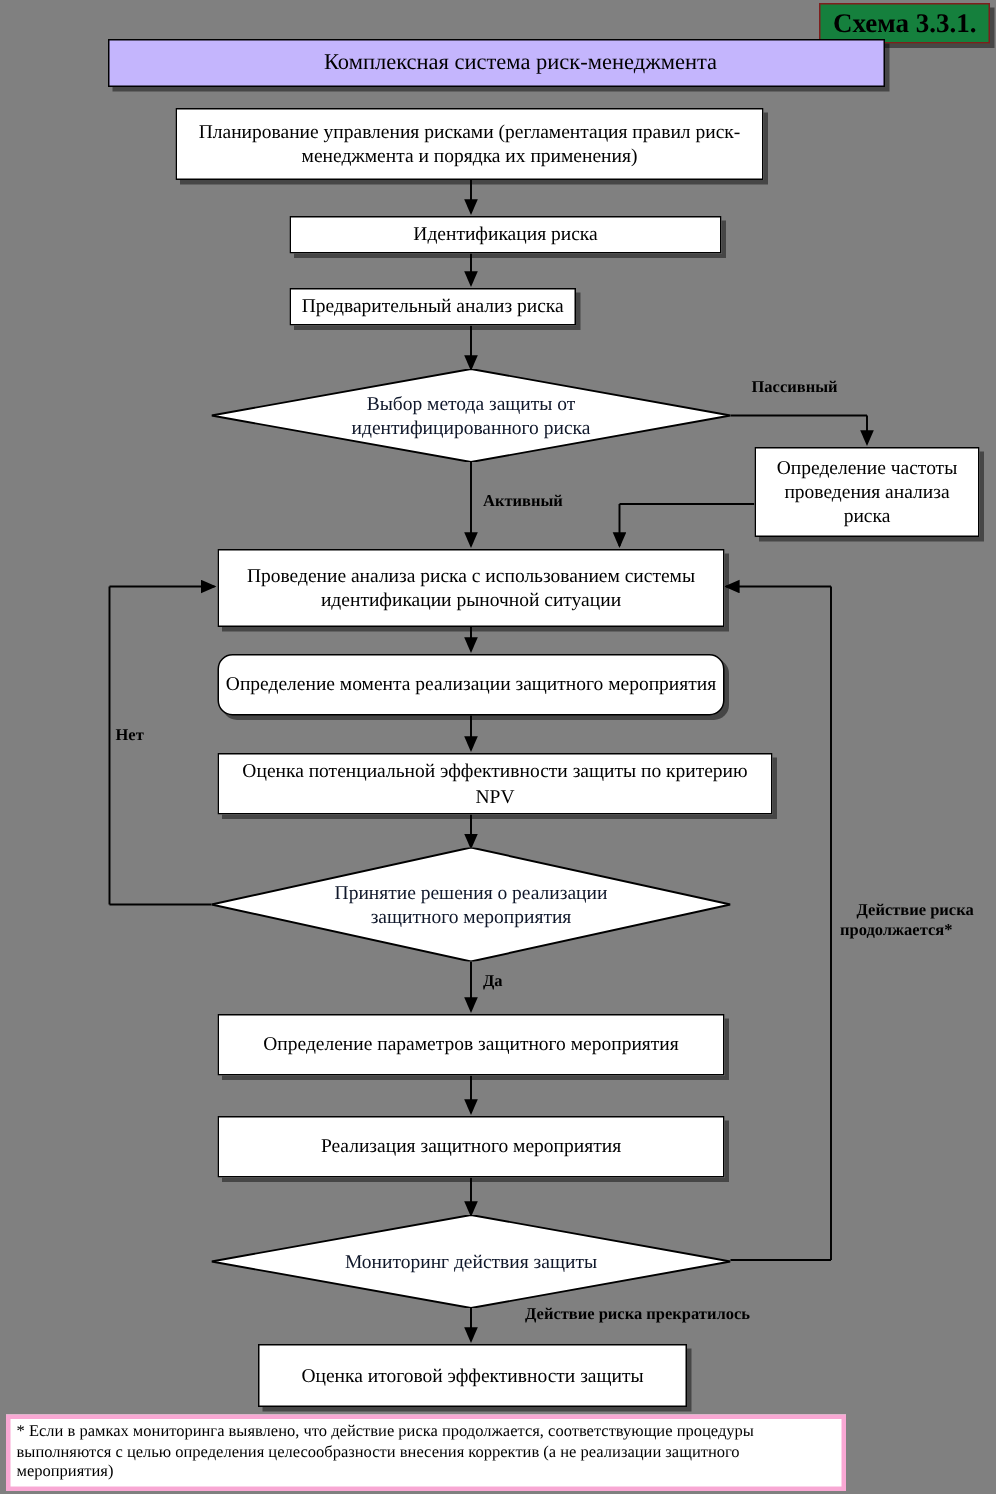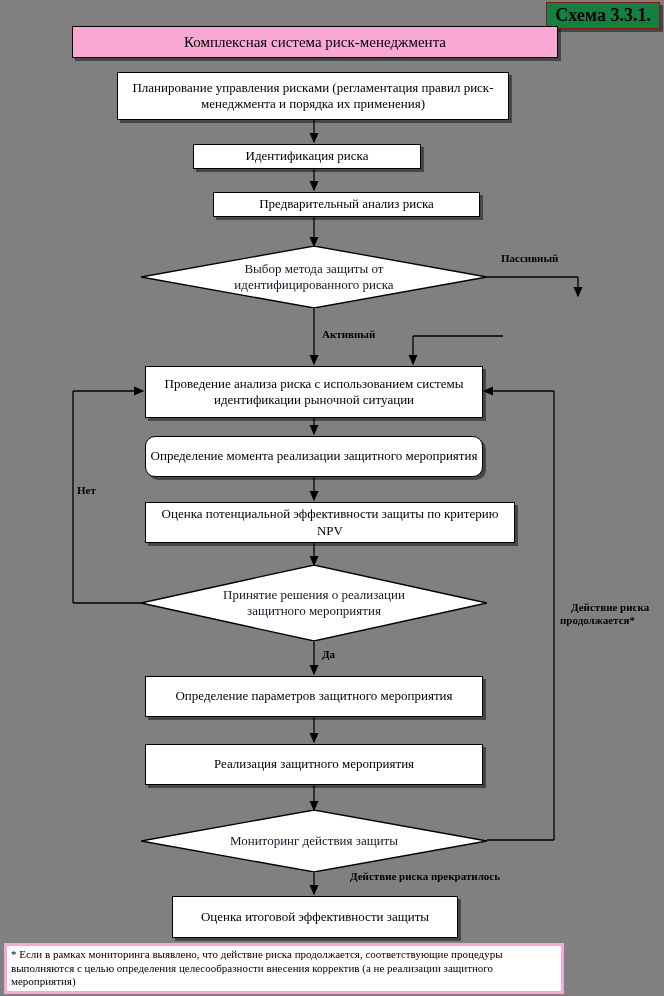--- a/index.html
+++ b/index.html
@@ -32,24 +32,25 @@
     background:#15803d;
     border:1px solid #7f1d1d;
     padding:2px 8px;
     font-size:18px;
     font-weight:bold;
     box-shadow:3px 3px 0 rgba(0,0,0,0.45);
   }
   .title-box{
     position:absolute;
     left:72px;top:26px;width:484px;height:30px;
-    background:#f9a8d4;border:1px solid #000;
+    background:#c4b5fd;border:1px solid #000;
     display:flex;align-items:center;justify-content:center;
     font-size:15px;
     box-shadow:3px 3px 0 rgba(0,0,0,0.45);
+    padding-left:32px;
   }
   .diamond-wrap{position:absolute;}
   .diamond-wrap svg{position:absolute;left:0;top:0;}
   .diamond-text{
     position:absolute;left:0;top:0;width:100%;height:100%;
     display:flex;align-items:center;justify-content:center;
     text-align:center;font-size:13px;line-height:1.25;color:#0f172a;
     pointer-events:none;
   }
   .lbl{
@@ -124,31 +125,32 @@
       <line x1="314" y1="871" x2="314" y2="894" marker-end="url(#arr)"></line>
     </g>
   </svg>
 
   <div class="scheme-label">Схема 3.3.1.</div>
 
   <div class="title-box">Комплексная система риск-менеджмента</div>
 
   <div class="box shadow" style="left:117px;top:72px;width:392px;height:48px;">Планирование управления рисками (регламентация правил риск-менеджмента и порядка их применения)</div>
 
-  <div class="box shadow" style="left:193px;top:144px;width:228px;height:25px;">Идентификация риска</div>
+  <div class="box shadow" style="left:193px;top:144px;width:288px;height:25px;">Идентификация риска</div>
 
-  <div class="box shadow" style="left:193px;top:192px;width:267px;height:25px;margin-left:20px;">Предварительный анализ риска</div>
+  <div class="box shadow" style="left:193px;top:192px;width:191px;height:25px;">Предварительный анализ риска</div>
 
   <div class="diamond-wrap" style="left:141px;top:246px;width:346px;height:62px;">
     <svg width="346" height="62" xmlns="http://www.w3.org/2000/svg">
       <polygon points="173,0 346,31 173,62 0,31" fill="#ffffff" stroke="#000000" stroke-width="1.3"></polygon>
     </svg>
     <div class="diamond-text" style="padding:0 52px;box-sizing:border-box;">Выбор метода защиты от идентифицированного риска</div>
   </div>
 
+  <div class="box shadow" style="left:503px;top:298px;width:150px;height:60px;">Определение частоты проведения анализа риска</div>
 
   <div class="box shadow" style="left:145px;top:366px;width:338px;height:52px;">Проведение анализа риска с использованием системы идентификации рыночной ситуации</div>
 
   <div class="box shadow" style="left:145px;top:436px;width:338px;height:41px;border-radius:10px;">Определение момента реализации защитного мероприятия</div>
 
   <div class="box shadow" style="left:145px;top:502px;width:370px;height:41px;">Оценка потенциальной эффективности защиты по критерию NPV</div>
 
   <div class="diamond-wrap" style="left:141px;top:565px;width:346px;height:76px;">
     <svg width="346" height="76" xmlns="http://www.w3.org/2000/svg">
       <polygon points="173,0 346,38 173,76 0,38" fill="#ffffff" stroke="#000000" stroke-width="1.3"></polygon>

